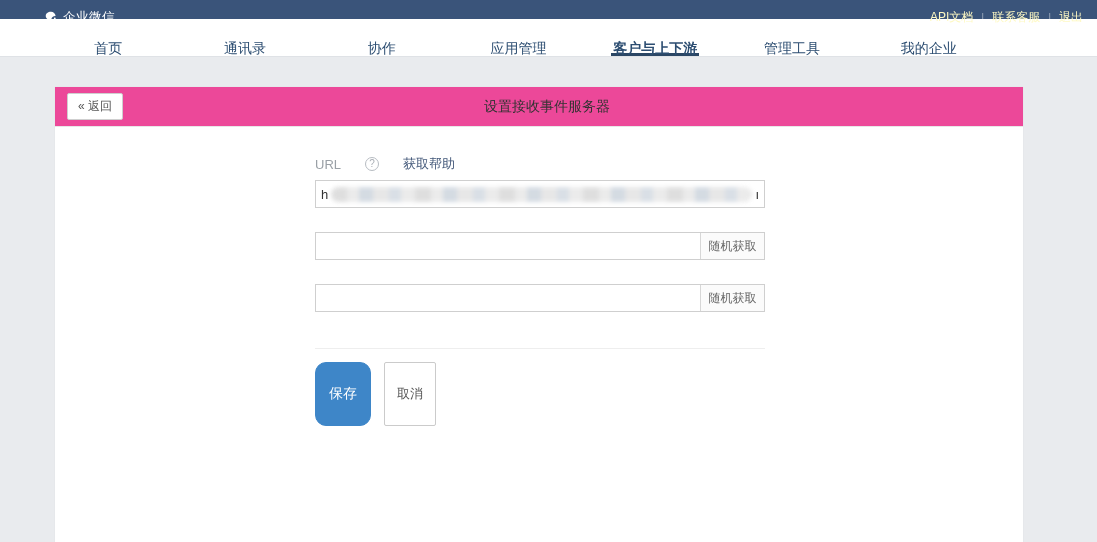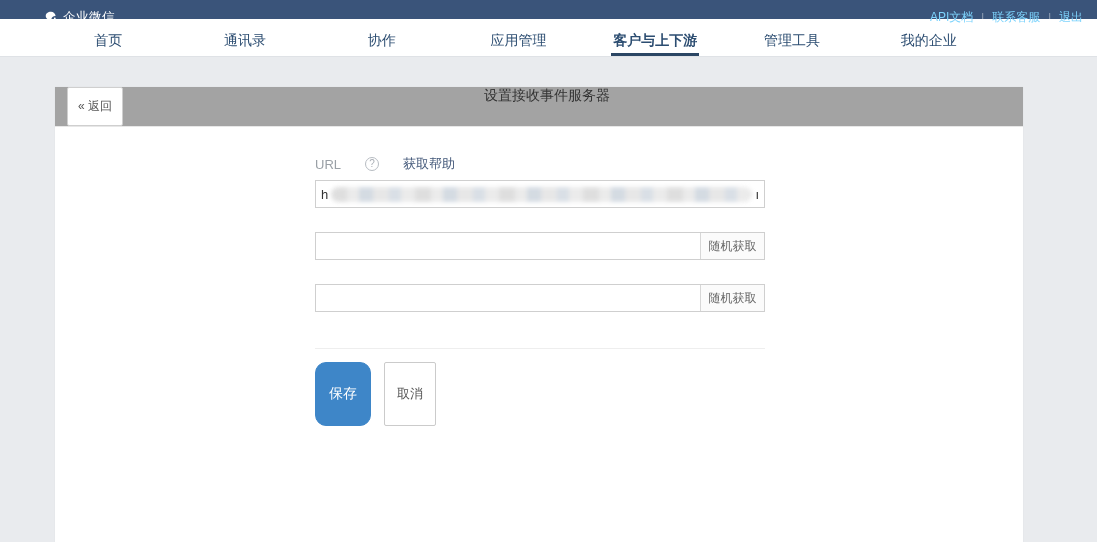--- a/index.html
+++ b/index.html
@@ -16,62 +16,63 @@
     background: #3a547a;
     display: flex;
     align-items: center;
     padding: 15px 14px 0 44px;
     color: #fff;
   }
   .brand { display: flex; align-items: center; gap: 5px; cursor: pointer; }
   .brand-logo { width: 14px; height: 14px; display: block; }
   .brand-name { font-size: 12.5px; letter-spacing: .5px; }
   .topbar-links { margin-left: auto; display: flex; align-items: center; font-size: 12px; }
-  .topbar-links a { color: #7dd3fc; text-decoration: none; cursor: pointer; }
+  .topbar-links a { color: #fef9c3; text-decoration: none; cursor: pointer; }
   .tb-sep { color: rgba(255,255,255,.45); margin: 0 8px; font-size: 11px; }
 
   
   .nav {
     height: 38px;
     background: #ffffff;
     border-bottom: 1px solid #dfe2e6;
     display: flex;
     padding: 0 100px 0 40px;
   }
   .nav-item {
     flex: 1;
     display: flex;
     justify-content: center;
     cursor: pointer;
   }
   .nav-item span {
     font-size: 14px;
     color: #2c4d71;
     line-height: 34px;
-    padding: 4px 2px;
+    padding: 12px 2px;
     border-bottom: 3px solid transparent;
   }
   .nav-item.active span {
     border-bottom-color: #2b4664;
     font-weight: bold;
   }
 
   
   .panel {
     width: 968px;
     margin: 14px 0 0 55px;
     background: #fff;
     min-height: 471px;
     box-shadow: 0 0 1px rgba(0,0,0,.08);
   }
   .panel-header {
     height: 40px;
-    background: #a3a3a3;
+    background: #ec4899;
     border-bottom: 1px solid #e7e7e7;
     display: flex;
+    align-items: center;
     position: relative;
     margin-top: 30px;
   }
   .back-btn {
     margin-left: 12px;
     background: #fff;
     border: 1px solid #cfcfcf;
     border-radius: 2px;
     font-size: 12px;
     color: #555;

